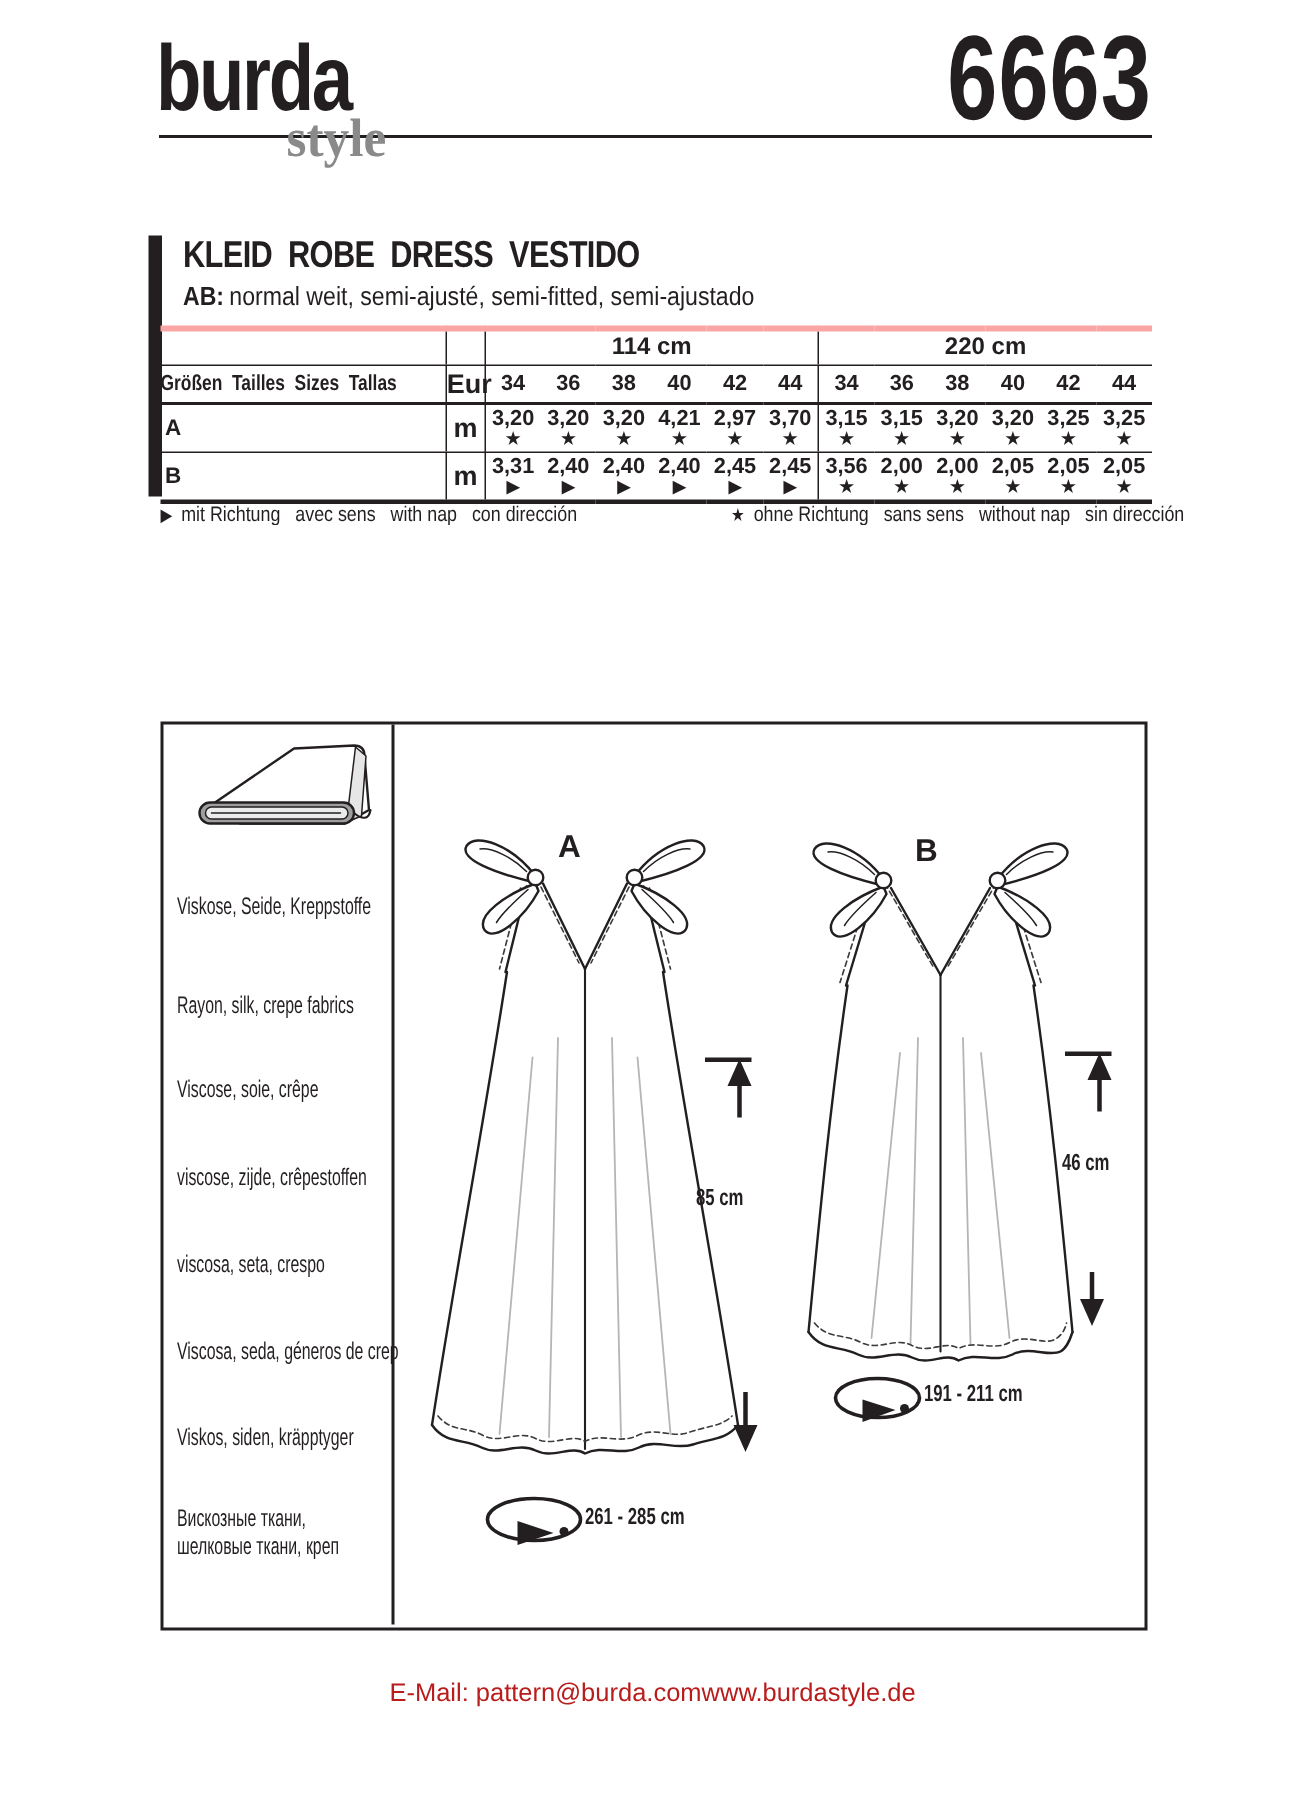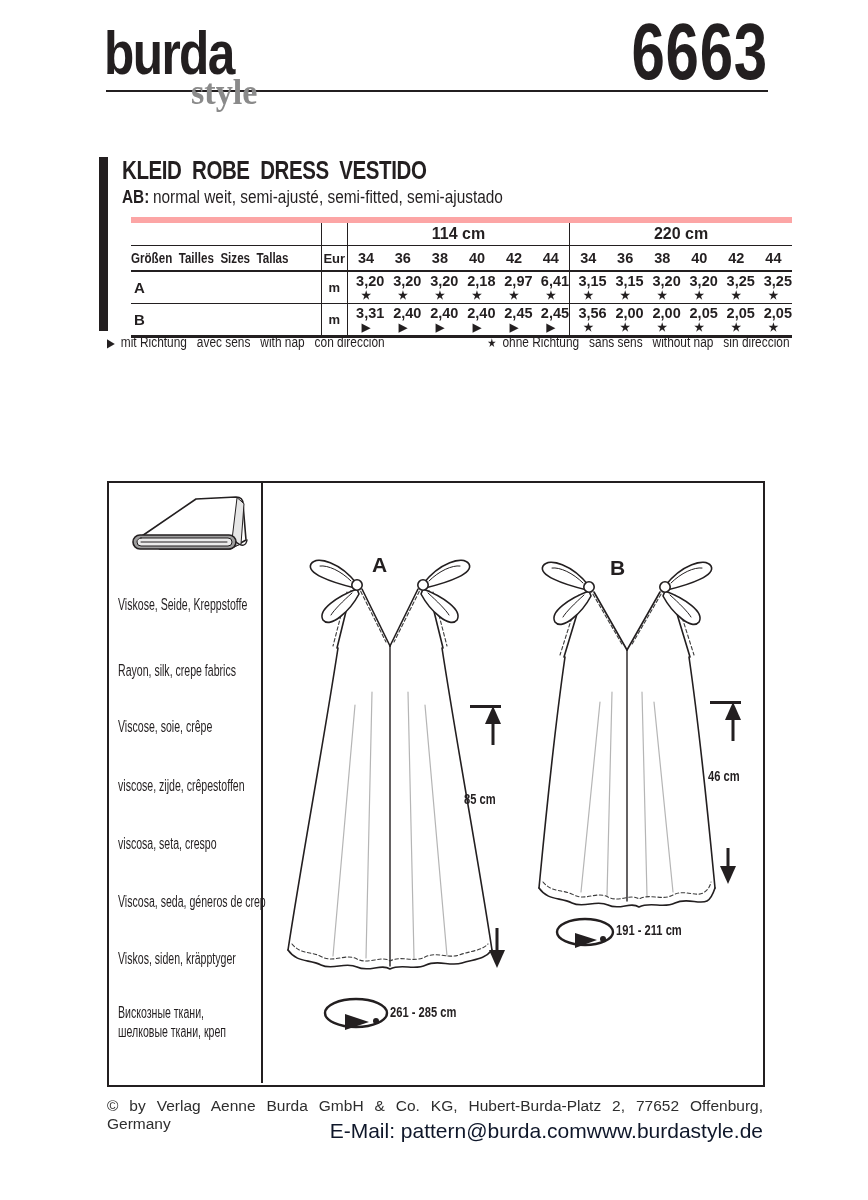--- a/index.html
+++ b/index.html
@@ -19,34 +19,34 @@
   
   .title-bar{position:absolute;left:99px;top:157px;width:9px;height:174px;background:#231f20;}
   .garment-title{position:absolute;left:122px;top:156px;font-size:25px;font-weight:bold;
          white-space:pre;letter-spacing:-0.5px;transform:scaleX(0.82);transform-origin:0 0;}
   .fit-line{position:absolute;left:122px;top:187px;font-size:17.5px;white-space:pre;
          transform:scaleX(0.88);transform-origin:0 0;}
   .fit-line b{margin-right:4px;}
 
   
   .yardage-table{position:absolute;left:107px;top:217px;width:661px;border-collapse:collapse;
-         table-layout:fixed;border-top:6px solid #fca5a5;margin-left:24px;}
+         table-layout:fixed;border-top:4px solid #fca5a5;}
   .yardage-table td{padding:0;text-align:center;vertical-align:middle;font-weight:bold;}
   .c-lbl{width:190px;}.c-eur{width:26px;}.c-sz{width:37px;}
   .r-widths td{height:22px;border-bottom:1px solid #231f20;font-size:16px;}
   .r-sizes td{height:24px;border-bottom:2px solid #231f20;font-size:14.5px;}
   .r-view td{height:31px;border-bottom:1px solid #231f20;}
   .r-view.last td{border-bottom:3px solid #231f20;}
-  td.eur{border-left:1.5px solid #231f20;border-right:1.5px solid #231f20;font-size:13px;}
+  td.eur{border-left:1.5px solid #231f20;border-right:1.5px solid #231f20;font-size:18px;}
   td.g2{border-left:1.5px solid #231f20;}
   td.lbl{text-align:left;}
   .size-header-text{display:inline-block;font-size:14.5px;white-space:pre;
          transform:scaleX(0.80);transform-origin:0 50%;}
   .view-letter{font-size:15px;padding-left:3px;display:block;text-align:left;}
-  .val{font-size:14.5px;line-height:15px;padding-top:1px;text-align:right;}
+  .val{font-size:14.5px;line-height:15px;padding-top:1px;}
   .sym{font-size:11px;line-height:13px;}
 
   
   .legend{position:absolute;left:107px;top:334px;width:658px;display:flex;
           justify-content:space-between;font-size:14px;}
   .legend-item{white-space:pre;transform:scaleX(0.85);}
   .legend-item.l{transform-origin:0 50%;}
   .legend-item.r{transform-origin:100% 50%;}
   .legend-sym{font-size:12px;margin-right:7px;}
 
@@ -59,21 +59,21 @@
           white-space:pre-line;transform:scaleX(0.66);transform-origin:0 0;}
 
   .view-label{position:absolute;font-size:21px;font-weight:bold;}
   .measure{position:absolute;font-size:15.5px;font-weight:bold;white-space:pre;
           transform:scaleX(0.72);transform-origin:0 0;}
 
   
   .footer-copyright{position:absolute;left:107px;top:1097px;width:656px;font-size:15.5px;
           color:#2e2e2e;text-align:justify;text-align-last:justify;word-spacing:2px;}
   .footer-row{position:absolute;left:107px;top:1119px;width:656px;display:flex;
-          justify-content:flex-end;font-size:21px;color:#0f172a;}
+          justify-content:center;font-size:17px;color:#b91c1c;}
 </style>
 </head>
 <body>
 
 <div class="page">
 
   <div class="header-rule"></div>
   <div class="brand">burda</div>
   <div class="brand-sub">style</div>
   <div class="pattern-number">6663</div>
@@ -133,29 +133,29 @@
           </td>
       <td>
             <div class="val">3,20</div>
             <div class="sym">★</div>
           </td>
       <td>
             <div class="val">3,20</div>
             <div class="sym">★</div>
           </td>
       <td>
-            <div class="val">2,18</div>
+            <div class="val">4,21</div>
             <div class="sym">★</div>
           </td>
       <td>
             <div class="val">2,97</div>
             <div class="sym">★</div>
           </td>
       <td>
-            <div class="val">6,41</div>
+            <div class="val">3,70</div>
             <div class="sym">★</div>
           </td>
       <td class="g2">
             <div class="val">3,15</div>
             <div class="sym">★</div>
           </td>
       <td>
             <div class="val">3,15</div>
             <div class="sym">★</div>
           </td>
@@ -370,19 +370,18 @@
   <div class="fabric-item" style="top:1003px">Вискозные ткани,
 шелковые ткани, креп</div>
 
   <div class="view-label" style="left:372px;top:553px">A</div>
   <div class="view-label" style="left:610px;top:556px">B</div>
   <div class="measure" style="left:464px;top:790px">85 cm</div>
   <div class="measure" style="left:708px;top:767px">46 cm</div>
   <div class="measure" style="left:390px;top:1003px">261 - 285 cm</div>
   <div class="measure" style="left:616px;top:921px">191 - 211 cm</div>
 
-  <div class="footer-copyright">© by Verlag Aenne Burda GmbH &amp; Co. KG, Hubert-Burda-Platz 2, 77652 Offenburg, Germany</div>
   <div class="footer-row">
     <span>E-Mail: pattern@burda.com</span>
     <span>www.burdastyle.de</span>
   </div>
 
 </div>
 
 </body></html>

